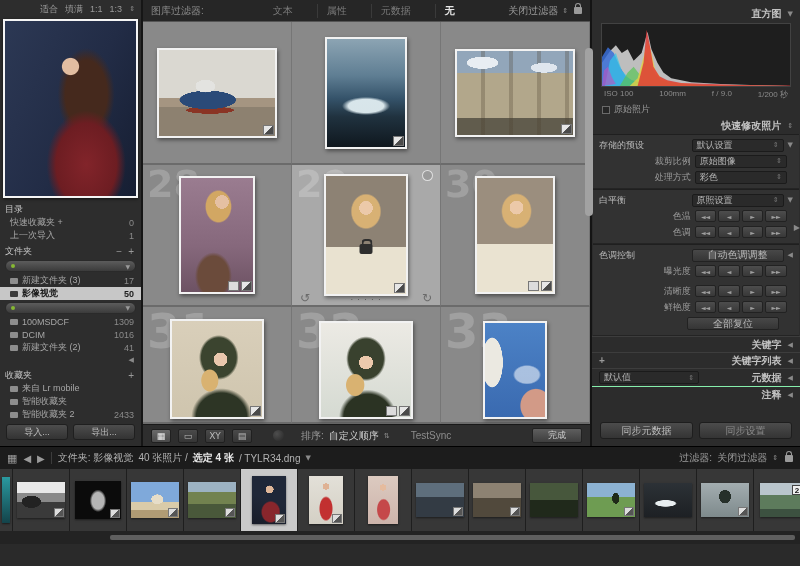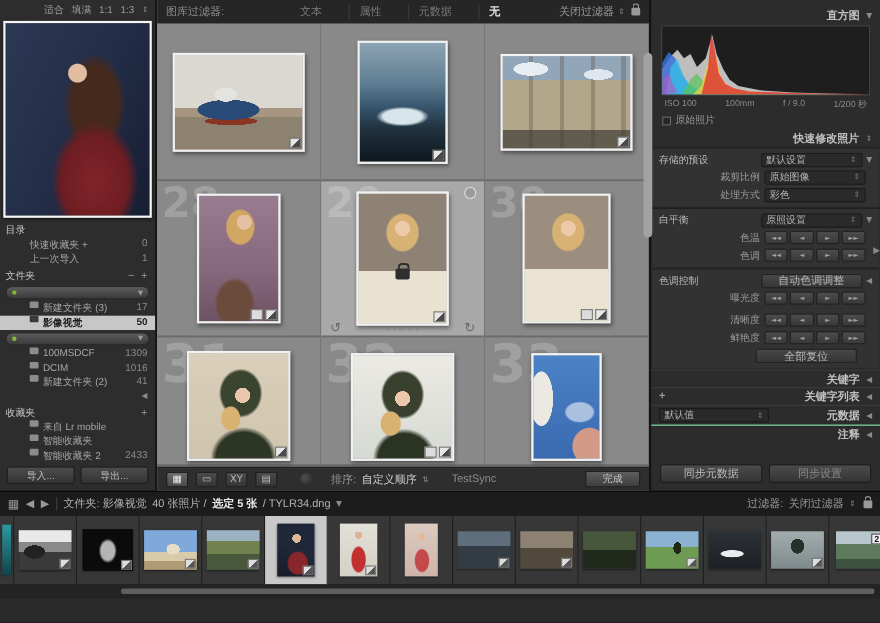--- a/index.html
+++ b/index.html
@@ -24,21 +24,21 @@
 
   
   .left { width:143px; background:#2d2d2d; border-right:2px solid #161616; display:flex; flex-direction:column; font-size:9px; }
   .nav-opts { height:17px; display:flex; align-items:center; justify-content:flex-end; gap:7px; padding:2px 6px 0 4px; color:#9a9a9a; }
   .preview { margin:2px 3px 3px 3px; height:182px; border:2px solid #f5f5f5; box-shadow:0 1px 3px rgba(0,0,0,.6);
     background:
       radial-gradient(ellipse 55px 75px at 62% 82%, #82242a 0%, #6d1d22 55%, rgba(0,0,0,0) 72%),
       radial-gradient(circle 13px at 50% 26%, #e2bda1 0 62%, rgba(0,0,0,0) 70%),
       radial-gradient(ellipse 38px 62px at 62% 42%, #45291d 0 55%, rgba(0,0,0,0) 75%),
       linear-gradient(115deg,#2c3854 0%, #222c46 55%, #161e32 100%); }
-  .lrow { height:13px; display:flex; padding:0 7px 0 27px; color:#a6a6a6; }
+  .lrow { height:13px; display:flex; align-items:center; padding:0 7px 0 10px; color:#a6a6a6; }
   .lrow .cnt { margin-left:auto; color:#8b8b8b; }
   .lrow.sel { background:#c7c7c7; color:#1d1d1d; font-weight:bold; }
   .lrow.sel .cnt { color:#1d1d1d; }
   .lhead { height:14px; display:flex; align-items:center; padding:0 7px 0 5px; color:#c6c6c6; margin-top:2px; }
   .lhead .hctl { margin-left:auto; display:flex; gap:6px; color:#9a9a9a; font-size:10px; }
   .vol { height:12px; margin:2px 5px; border-radius:6px; background:linear-gradient(#5c5c5c,#3b3b3b); border:1px solid #2a2a2a;
     display:flex; align-items:center; padding:0 5px; }
   .led { width:4px; height:4px; border-radius:50%; background:#86b833; }
   .vol .tri { margin-left:auto; font-size:6px; color:#9a9a9a; font-family:"DejaVu Sans",sans-serif; }
   .fi { width:8px; height:6px; background:#8d8d8d; border-radius:1px; margin-right:4px; flex:0 0 auto; }
@@ -585,21 +585,21 @@
   <div class="vscroll"></div>
 
   <div class="fsbar">
     <span class="gicon">▦</span>
     <span class="navarr">◀</span>
     <span class="navarr">▶</span>
     <span class="fsep"></span>
     <div class="crumb">
       <span>文件夹: 影像视觉</span>
       <span>40 张照片 /</span>
-      <span class="bold">选定 5 张</span>
+      <span class="bold">选定 4 张</span>
       <span>/ TYLR34.dng</span>
       <span class="tri">▼</span>
     </div>
     <div class="fsright">
       <span>过滤器:</span>
       <span>关闭过滤器</span>
       <span class="tri">⇕</span>
       <span class="lock"></span>
     </div>
   </div>

